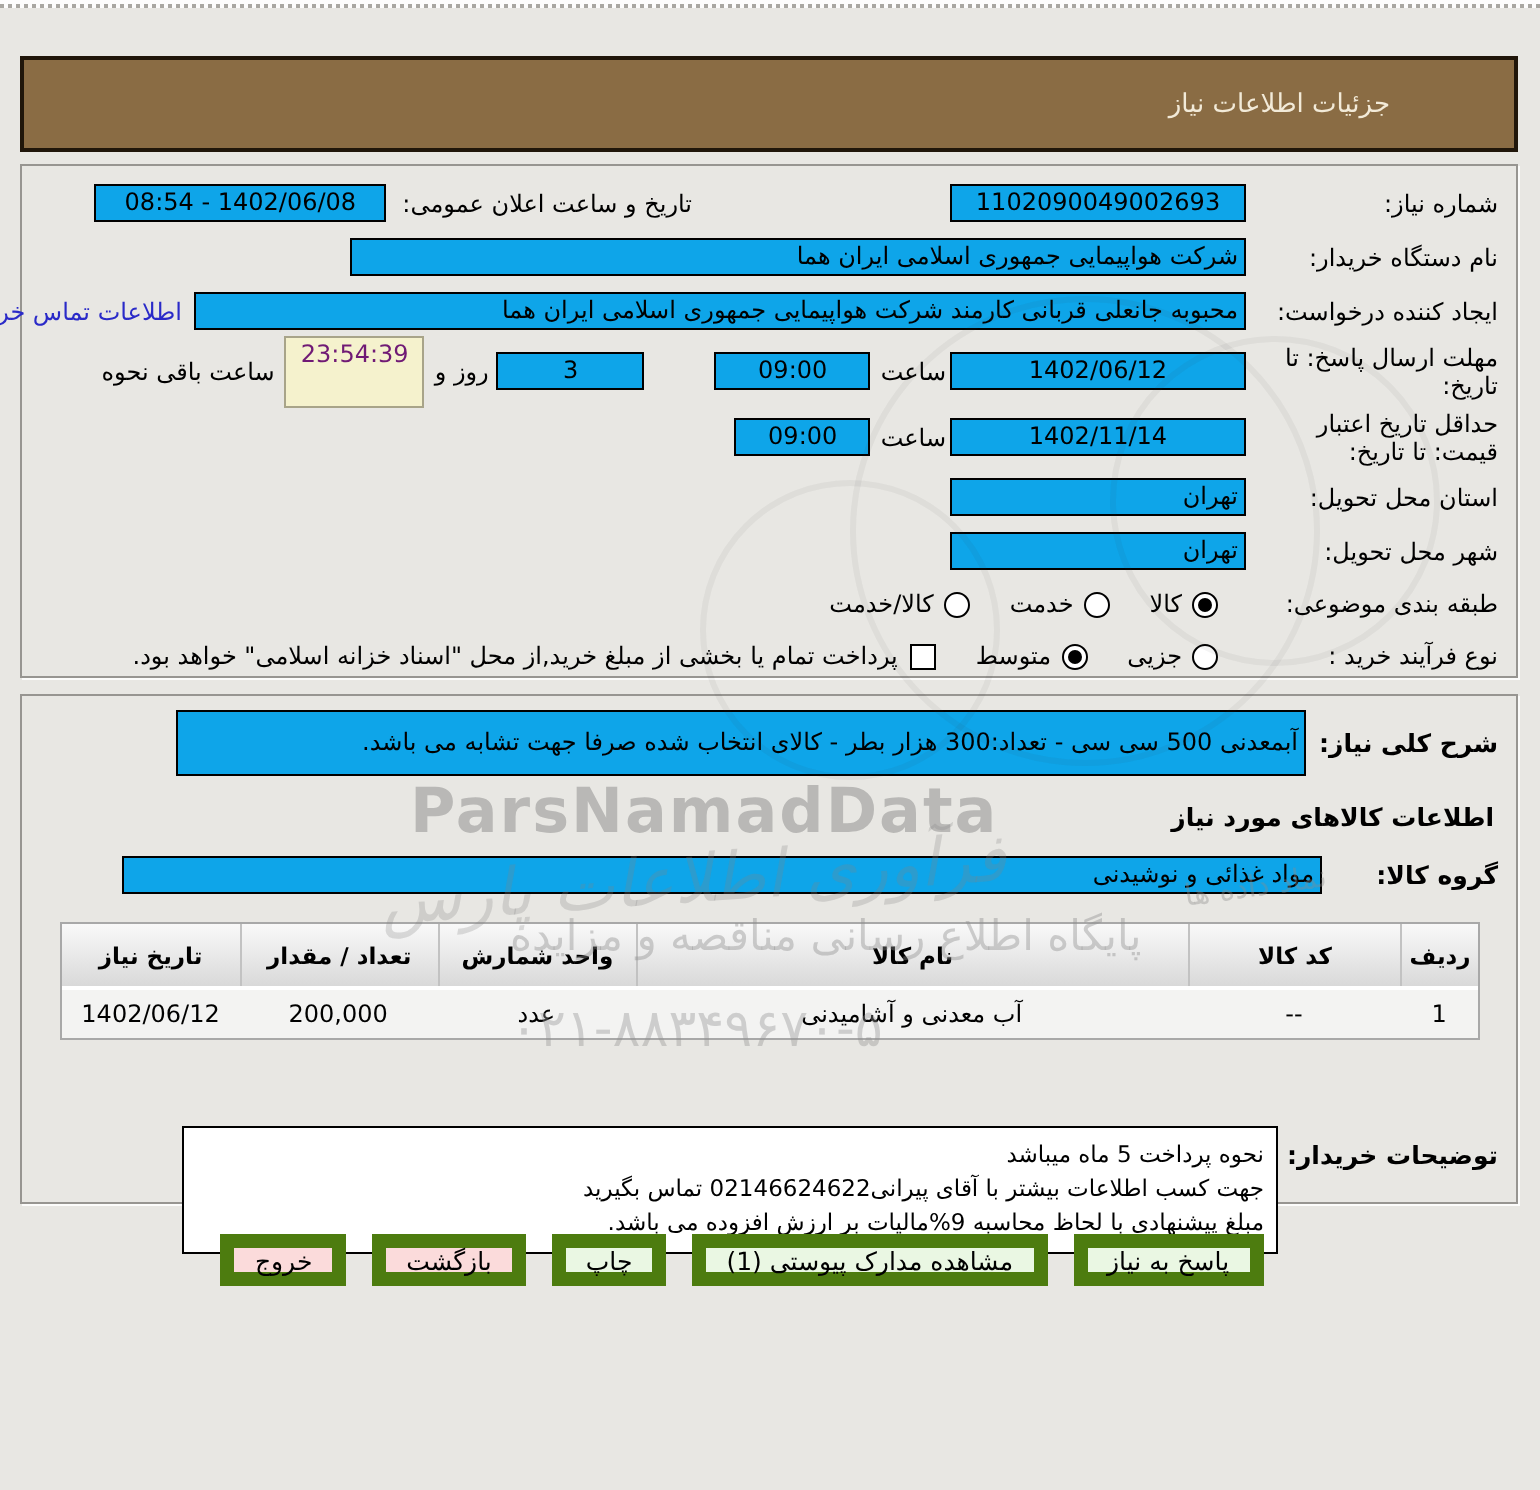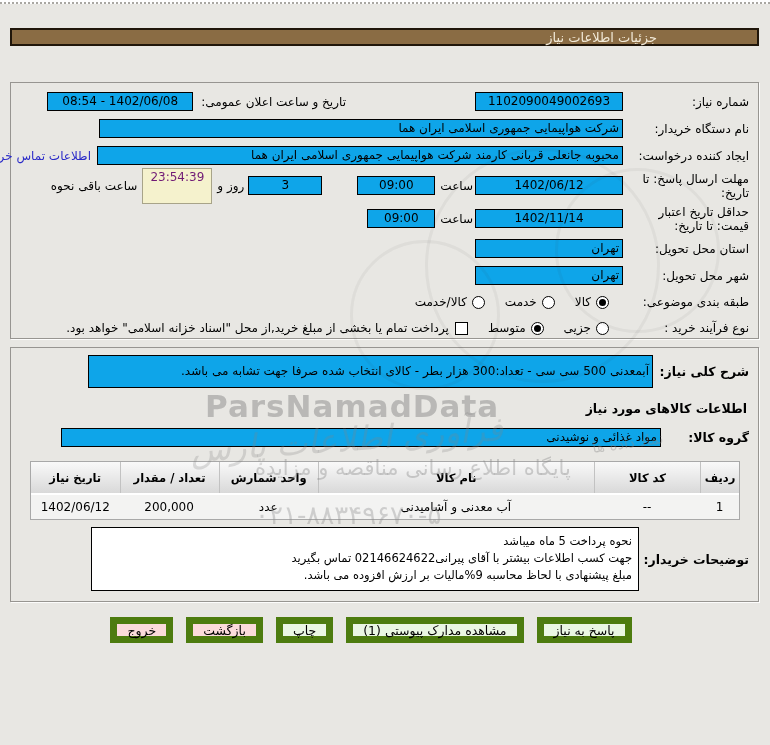--- a/index.html
+++ b/index.html
@@ -8,24 +8,24 @@
     background:#e8e7e3;
     font-family:"DejaVu Sans", sans-serif;
     direction:rtl;
     position:relative;
     overflow:hidden;
     color:#000;
   }
   .top-strip { position:absolute; top:0; left:0; right:0; height:4px; background:#fdfdfd; border-bottom:2px dotted #a9a7a2; }
 
   .title-bar {
-    position:absolute; top:28px; left:10px; right:11px; height:18px;
+    position:absolute; top:28px; left:10px; right:11px; height:48px;
     background:#8a6c44; border:2px solid #20160a;
     display:flex; align-items:center; justify-content:flex-start;
-    padding-right:100px;
+    padding-right:62px;
     color:#f2ead8; font-size:13px;
   }
 
   .panel {
     position:absolute; left:10px; right:11px;
     border:1px solid #979591;
     box-shadow:1px 1px 0 rgba(255,255,255,.85);
     padding:5px 9px 0 8px;
   }
   .panel1 { top:82px; height:257px; }
@@ -33,21 +33,21 @@
 
   .frow { display:flex; align-items:center; direction:rtl; }
   .h27 { height:27px; } .h33 { height:33px; } .h26 { height:26px; }
   .flabel { width:126px; flex:none; font-size:12px; line-height:14px; padding-left:4px; }
 
   .tbox {
     border:1px solid #000; background:#0ea5e9; height:19px; line-height:17px;
     font-size:12px; padding:0 3px; white-space:nowrap; overflow:hidden; flex:none;
   }
   .c { text-align:center; }
-  .w148{width:148px} .w146{width:146px} .w508{width:524px} .w478{width:526px}
+  .w148{width:148px} .w146{width:146px} .w508{width:448px} .w478{width:526px}
   .w78{width:78px} .w74{width:74px} .w68{width:68px} .w70{width:70px}
   .w565{width:565px; height:33px; line-height:30px;} .w600{width:600px}
   .gap-a{margin-right:129px} .mr2{margin-right:2px} .mr4{margin-right:4px}
   .mr5{margin-right:5px} .mr6{margin-right:6px} .mr20{margin-right:20px} .mr35{margin-right:35px}
   .small { font-size:12px; flex:none; }
   .link { color:#2a2ac8; font-size:12px; cursor:pointer; flex:none; }
   .countdown { background:#f5f2cd; border:1px solid #a8a489; color:#701a75; height:36px; line-height:17px; font-size:12px; flex:none; }
 
   .opt { display:flex; align-items:center; flex:none; margin-right:20px; }
   .opt:first-of-type { margin-right:14px; }
@@ -63,21 +63,21 @@
   .group-label { width:88px; flex:none; font-weight:bold; font-size:12.5px; }
 
   .tablewrap { margin:14px 9px 0 11px; }
   table { width:100%; border-collapse:separate; border-spacing:0; border:1px solid #a8a8a8; font-size:12px; }
   th { background:linear-gradient(#f9f9f9,#d9d9d9); font-weight:bold; height:31px; border-left:1px solid #c2c2c2; text-align:center; font-size:11.5px; }
   th:last-child { border-left:none; }
   td { height:26px; background:#f3f3f2; text-align:center; border-top:2px solid #fff; }
 
   .notes-row { display:flex; align-items:center; direction:rtl; margin-top:7px; }
   .notes-label { width:110px; flex:none; font-weight:bold; font-size:12.5px; }
-  .notes-box { width:548px; height:64px; border:1px solid #000; background:#fff; font-size:11.5px; line-height:17px; padding:5px 6px; }
+  .notes-box { width:548px; height:64px; border:1px solid #000; background:#fff; font-size:11.5px; line-height:17px; padding:5px 6px;margin-top:36px; }
 
   .btn-row {
     position:absolute; top:617px; left:0; right:0;
     display:flex; direction:rtl; justify-content:center; gap:13px;
     transform:translateX(-14px);
   }
   .btn {
     height:26px; border:7px solid #4d7c0f; font-size:12.5px;
     display:flex; align-items:center; justify-content:center;
     padding:0 10px; font-family:inherit; cursor:pointer;

